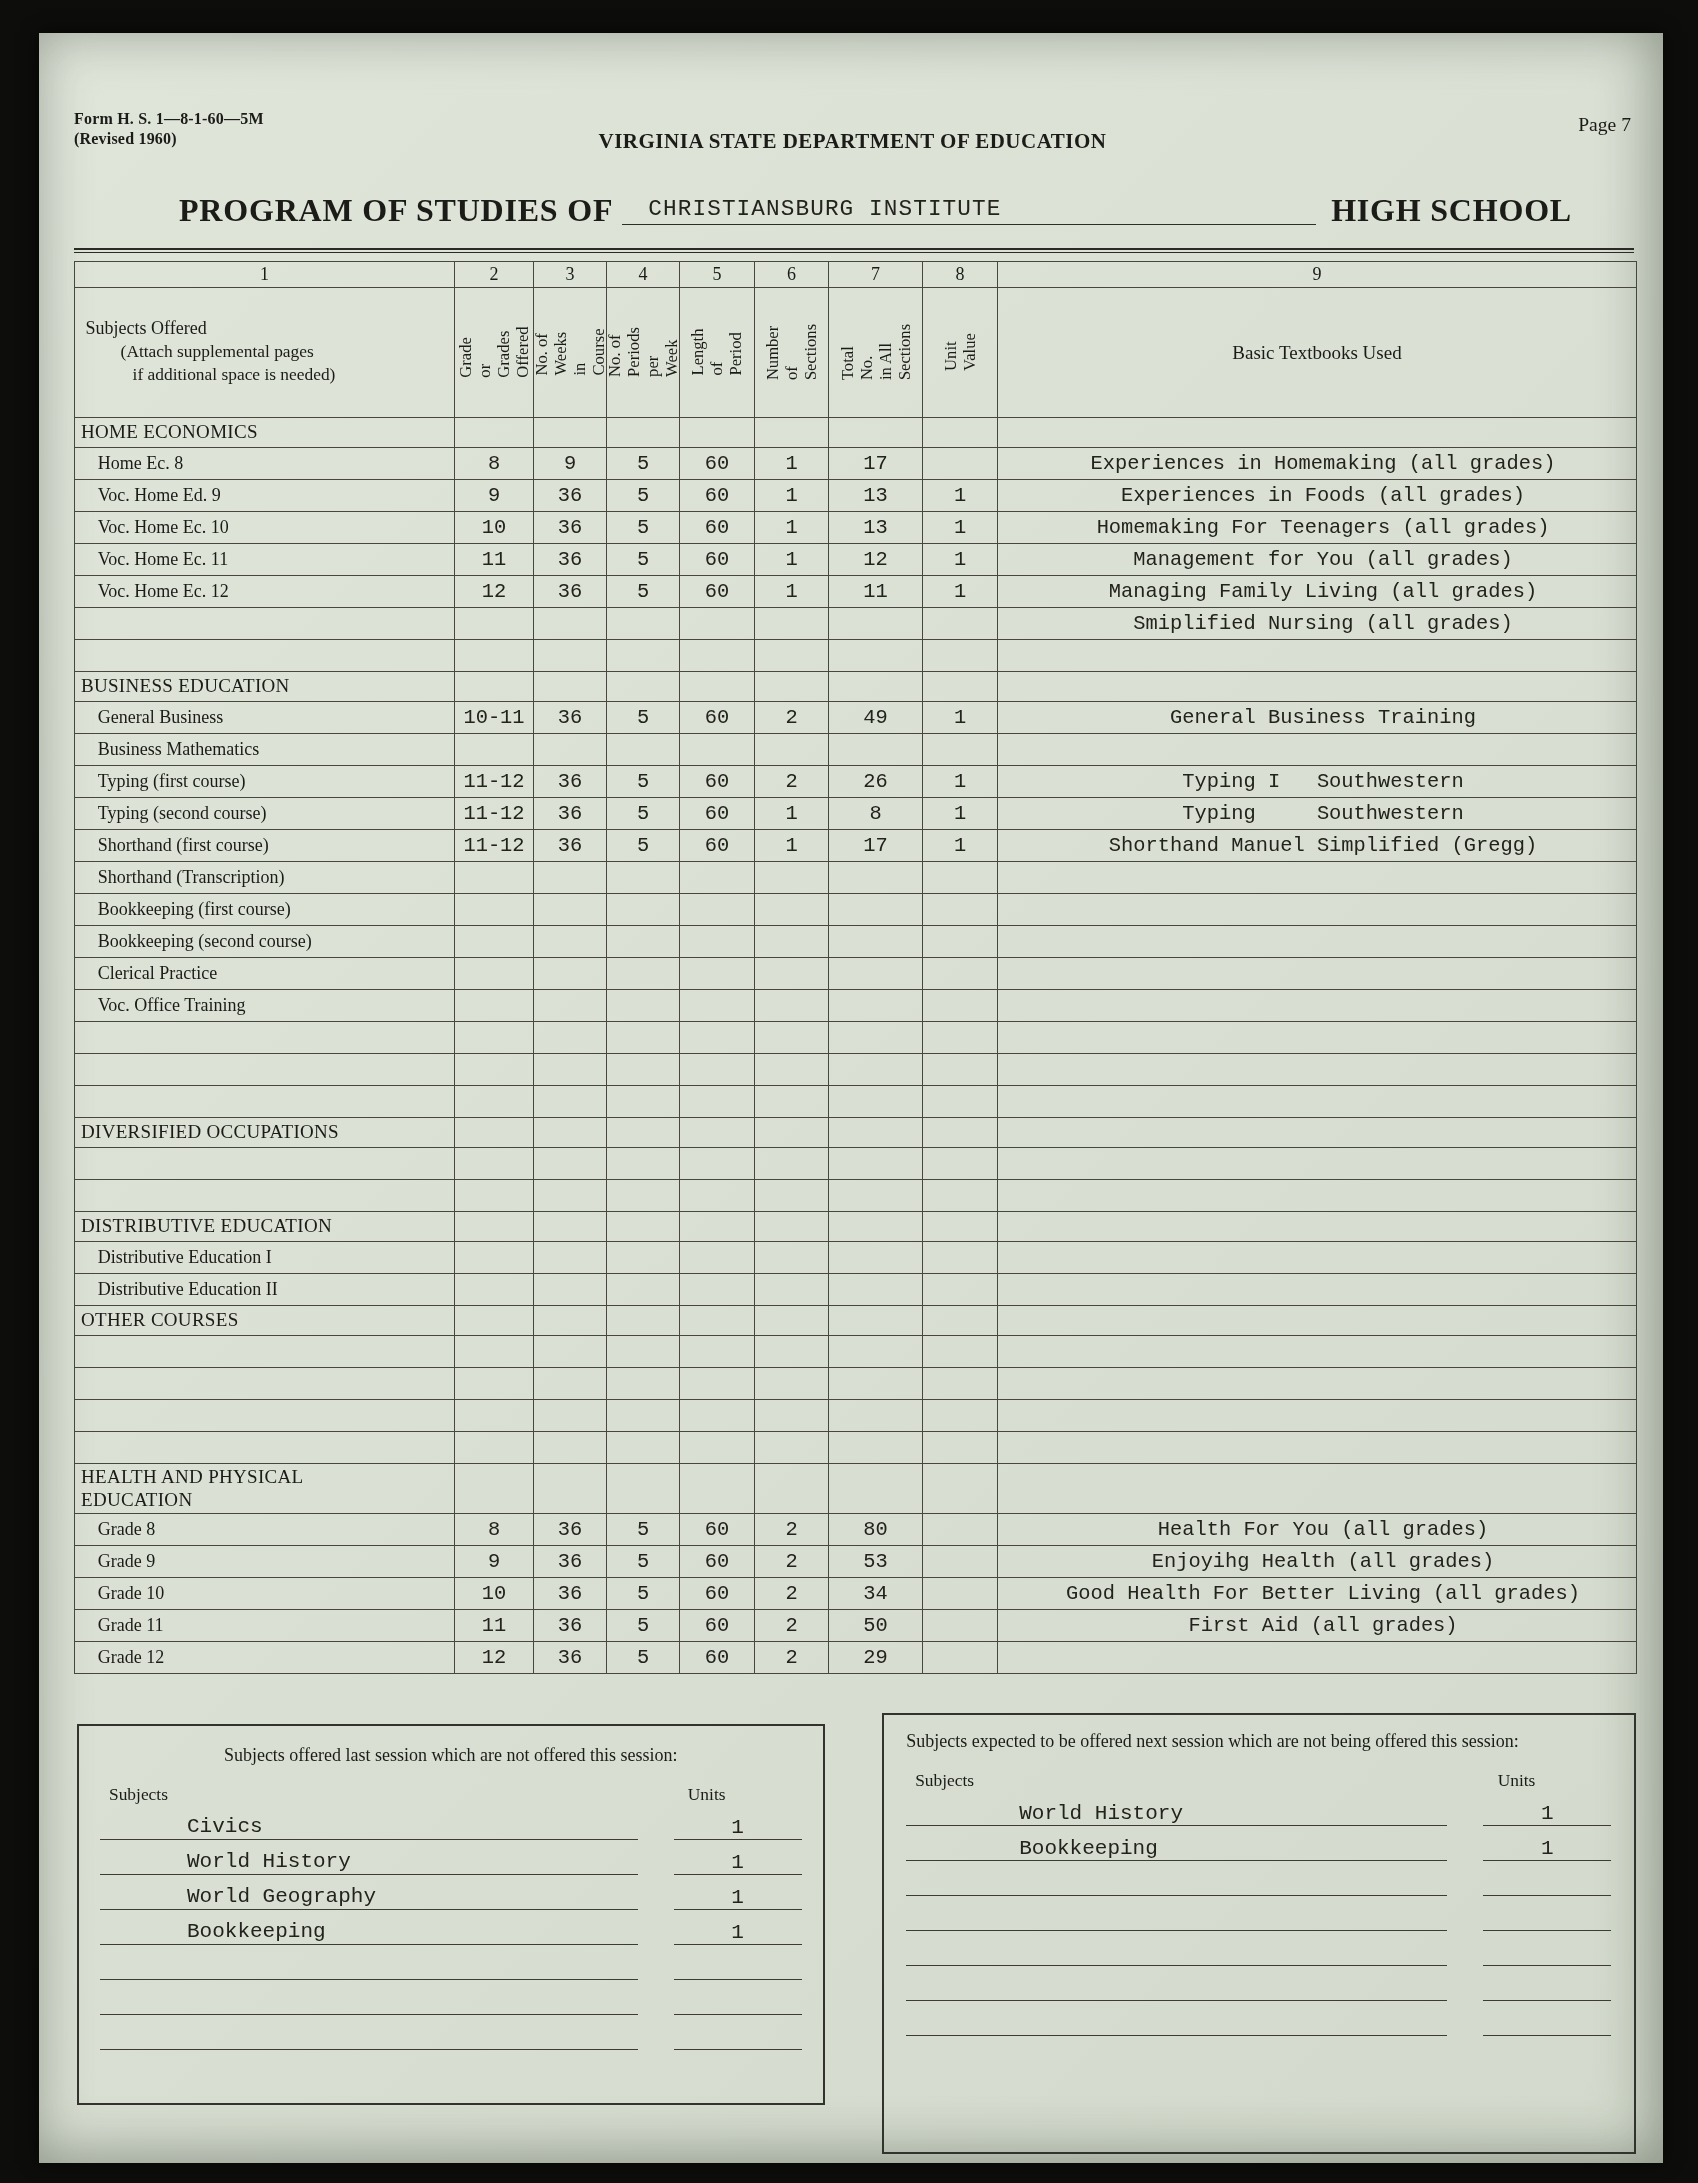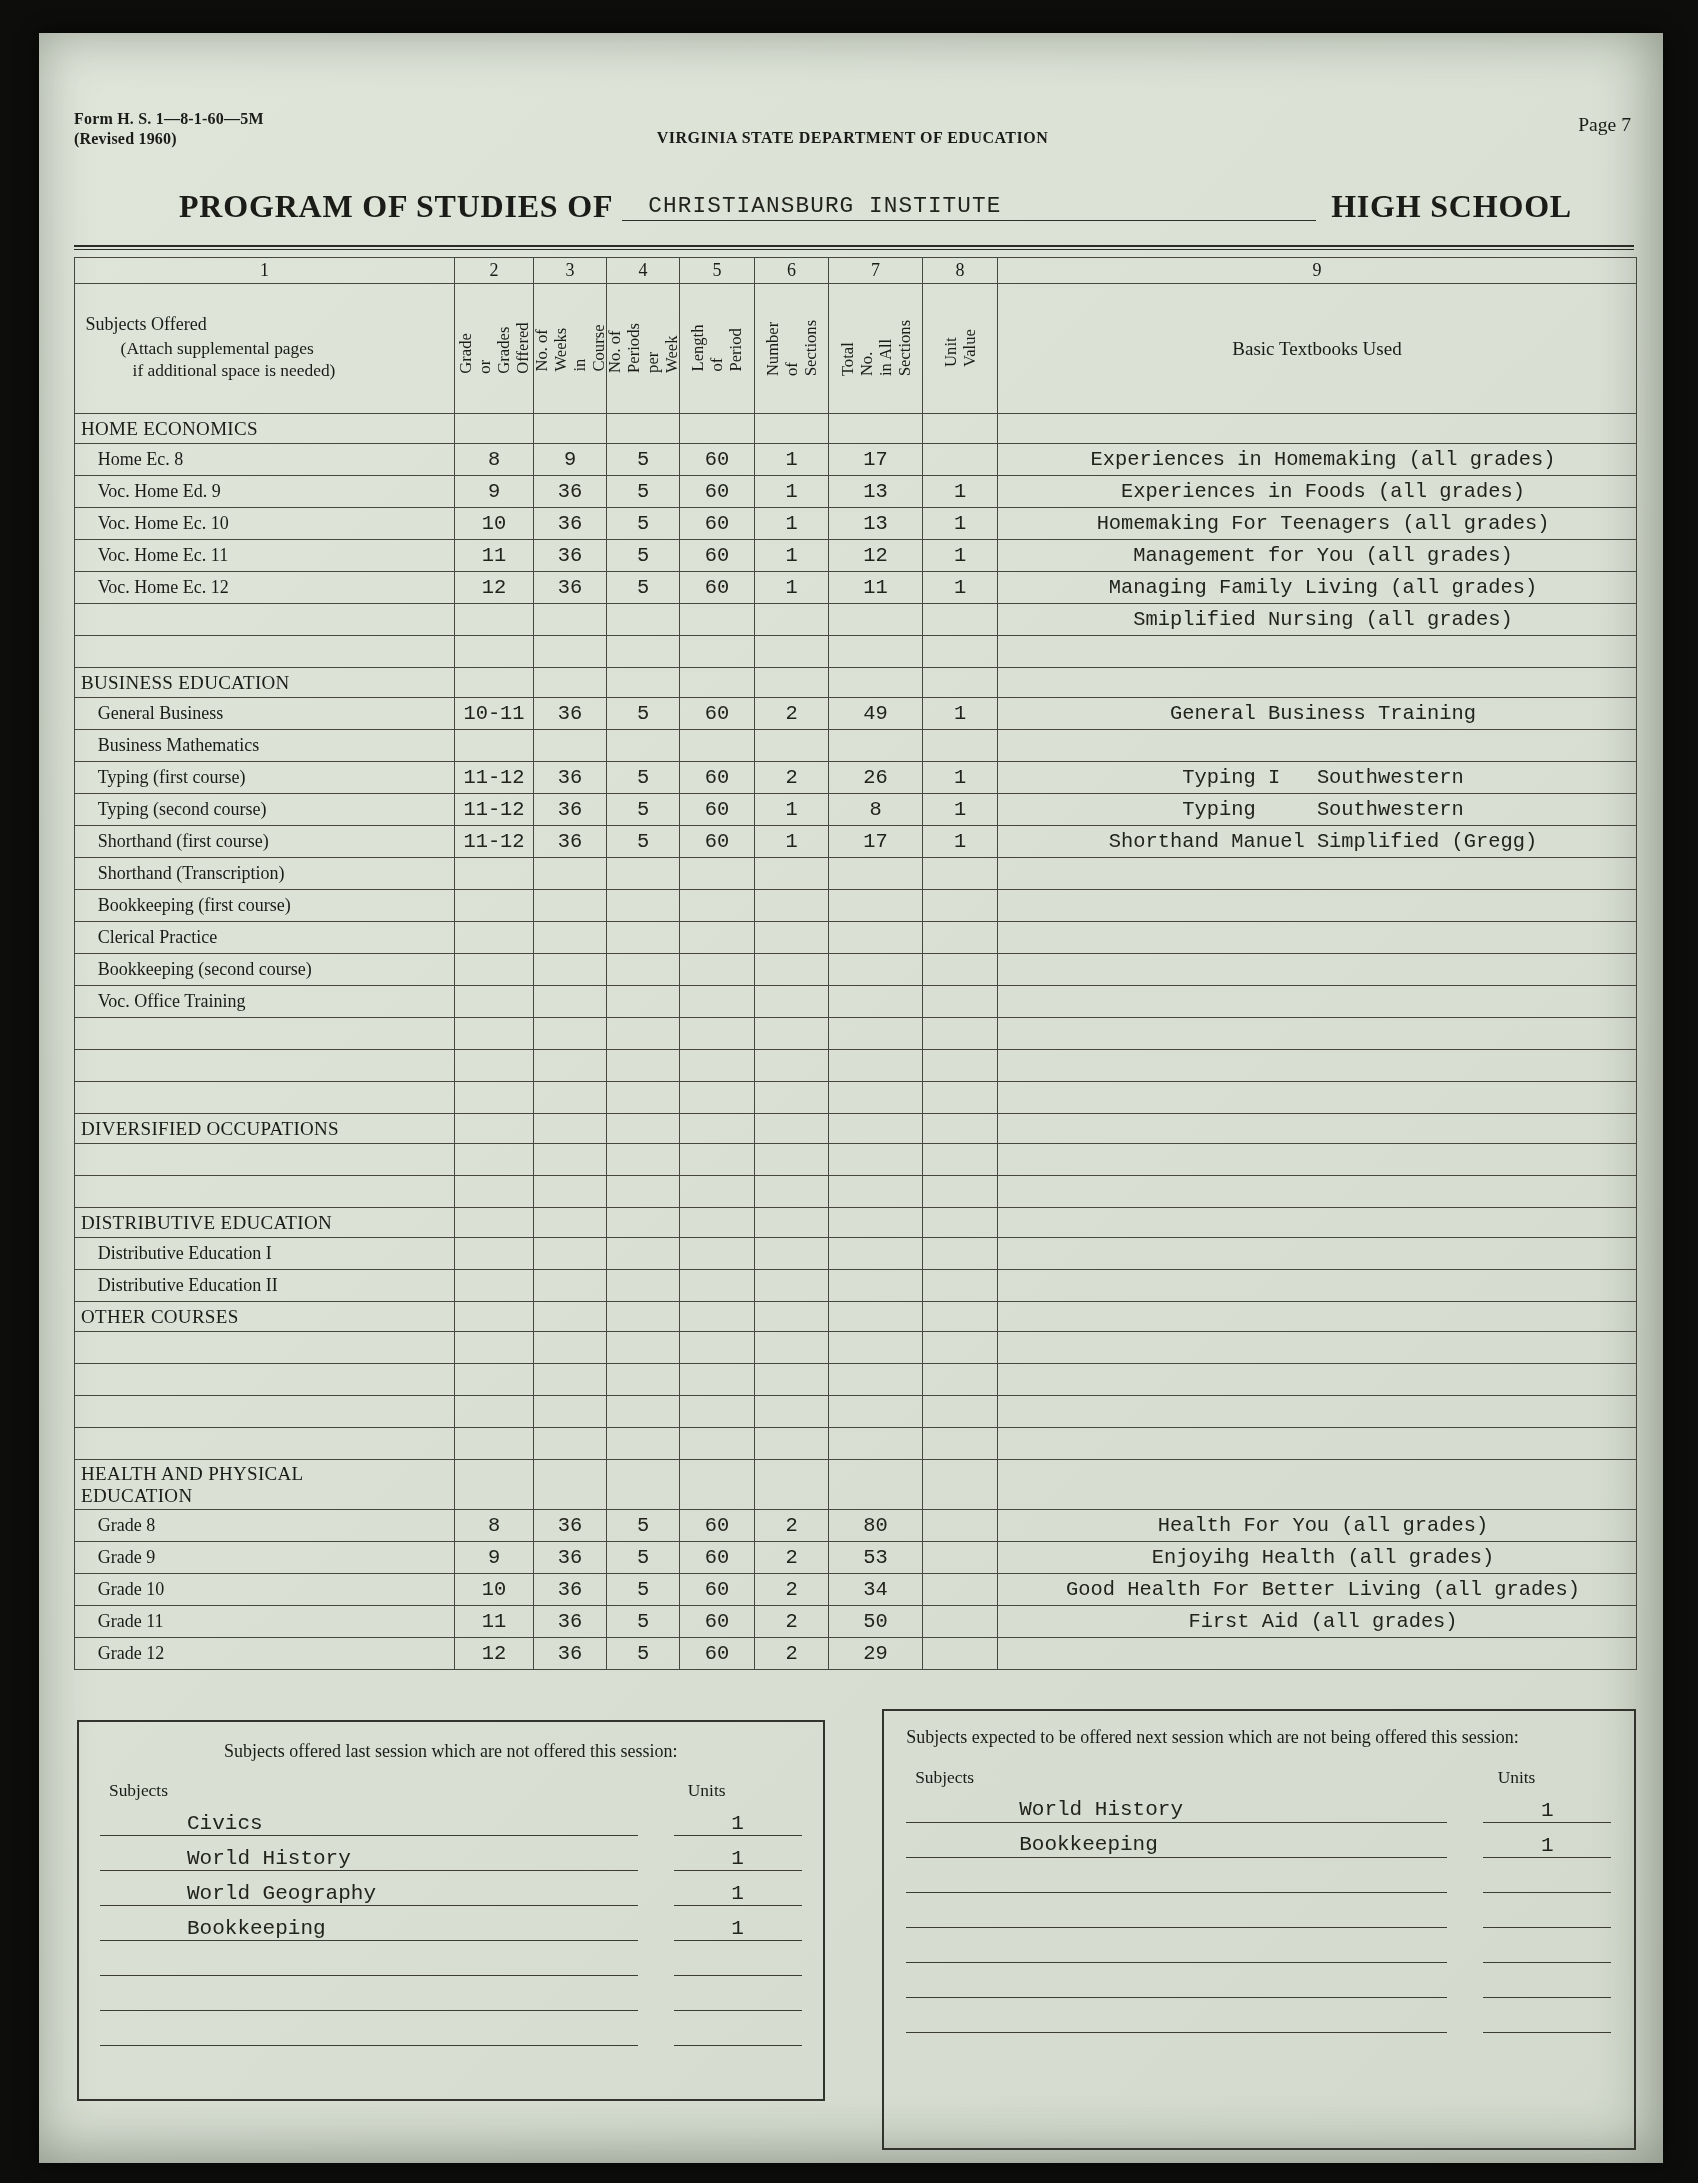--- a/index.html
+++ b/index.html
@@ -11,21 +11,21 @@
     color:#1b1b18;
   }
   .paper {
     position:absolute; left:39px; top:33px; width:1624px; height:2130px;
     background:linear-gradient(135deg,#e0e5da 0%,#dae0d4 45%,#d3dacd 100%);
     box-shadow: inset 0 0 53px rgba(55,65,50,0.28), inset -16.6px -13.6px 53px rgba(50,58,46,0.22), 0 0 16.6px rgba(0,0,0,0.7);
   }
   
   .top-row { display:flex; padding:76px 32px 0 35px; align-items:flex-start; }
   .form-meta { flex:1; font-size:16px; line-height:1.28; letter-spacing:0.2px;font-weight:bold; }
-  .dept { flex:0 0 auto; text-align:center; font-size:16px; font-weight:bold; letter-spacing:0.5px; margin-top:19.6px; }
+  .dept { flex:0 0 auto; text-align:center; font-size:21px; font-weight:bold; letter-spacing:0.5px; margin-top:19.6px; }
   .page-num { flex:1; text-align:right; font-size:19.6px; margin-top:4.5px; }
   .title-row { display:flex; align-items:flex-end; margin:38px 91px 0 140px; }
   .title-main { font-size:32px; font-weight:bold; letter-spacing:0.8px; white-space:nowrap; }
   .school-line { flex:1; border-bottom:1.9px solid #2e2e29; margin:0 15px 3.8px 9px; padding:0 0 1.5px 26px; }
   .school-name { font-family:"Liberation Mono","DejaVu Sans Mono",monospace; font-size:22.7px; letter-spacing:1.1px; color:#23231d; }
   .double-rule { margin:19.6px 29px 0 35px; height:5.3px; border-top:2.4px solid #2b2b26; border-bottom:1.4px solid #2b2b26; }
   
   table.program { margin:7.6px 27px 0 35px; border-collapse:collapse; table-layout:fixed; width:1562px; }
   table.program td { border:1.2px solid #47473f; overflow:visible; }
   .num-cell { height:26px; text-align:center; font-size:18px; }
@@ -357,32 +357,32 @@
             <td class="c-typed"></td>
             <td class="c-typed"></td>
             <td class="c-typed"></td>
             <td class="c-typed"></td>
             <td class="c-typed"></td>
             <td class="c-typed"></td>
             <td class="c-typed"></td>
             <td class="c-textbook"></td>
           </tr>
           <tr class="data-row">
+            <td class="c-subject">Bookkeeping (second course)</td>
+            <td class="c-typed"></td>
+            <td class="c-typed"></td>
+            <td class="c-typed"></td>
+            <td class="c-typed"></td>
+            <td class="c-typed"></td>
+            <td class="c-typed"></td>
+            <td class="c-typed"></td>
+            <td class="c-textbook"></td>
+          </tr>
+          <tr class="data-row">
             <td class="c-subject">Clerical Practice</td>
-            <td class="c-typed"></td>
-            <td class="c-typed"></td>
-            <td class="c-typed"></td>
-            <td class="c-typed"></td>
-            <td class="c-typed"></td>
-            <td class="c-typed"></td>
-            <td class="c-typed"></td>
-            <td class="c-textbook"></td>
-          </tr>
-          <tr class="data-row">
-            <td class="c-subject">Bookkeeping (second course)</td>
             <td class="c-typed"></td>
             <td class="c-typed"></td>
             <td class="c-typed"></td>
             <td class="c-typed"></td>
             <td class="c-typed"></td>
             <td class="c-typed"></td>
             <td class="c-typed"></td>
             <td class="c-textbook"></td>
           </tr>
           <tr class="data-row">

